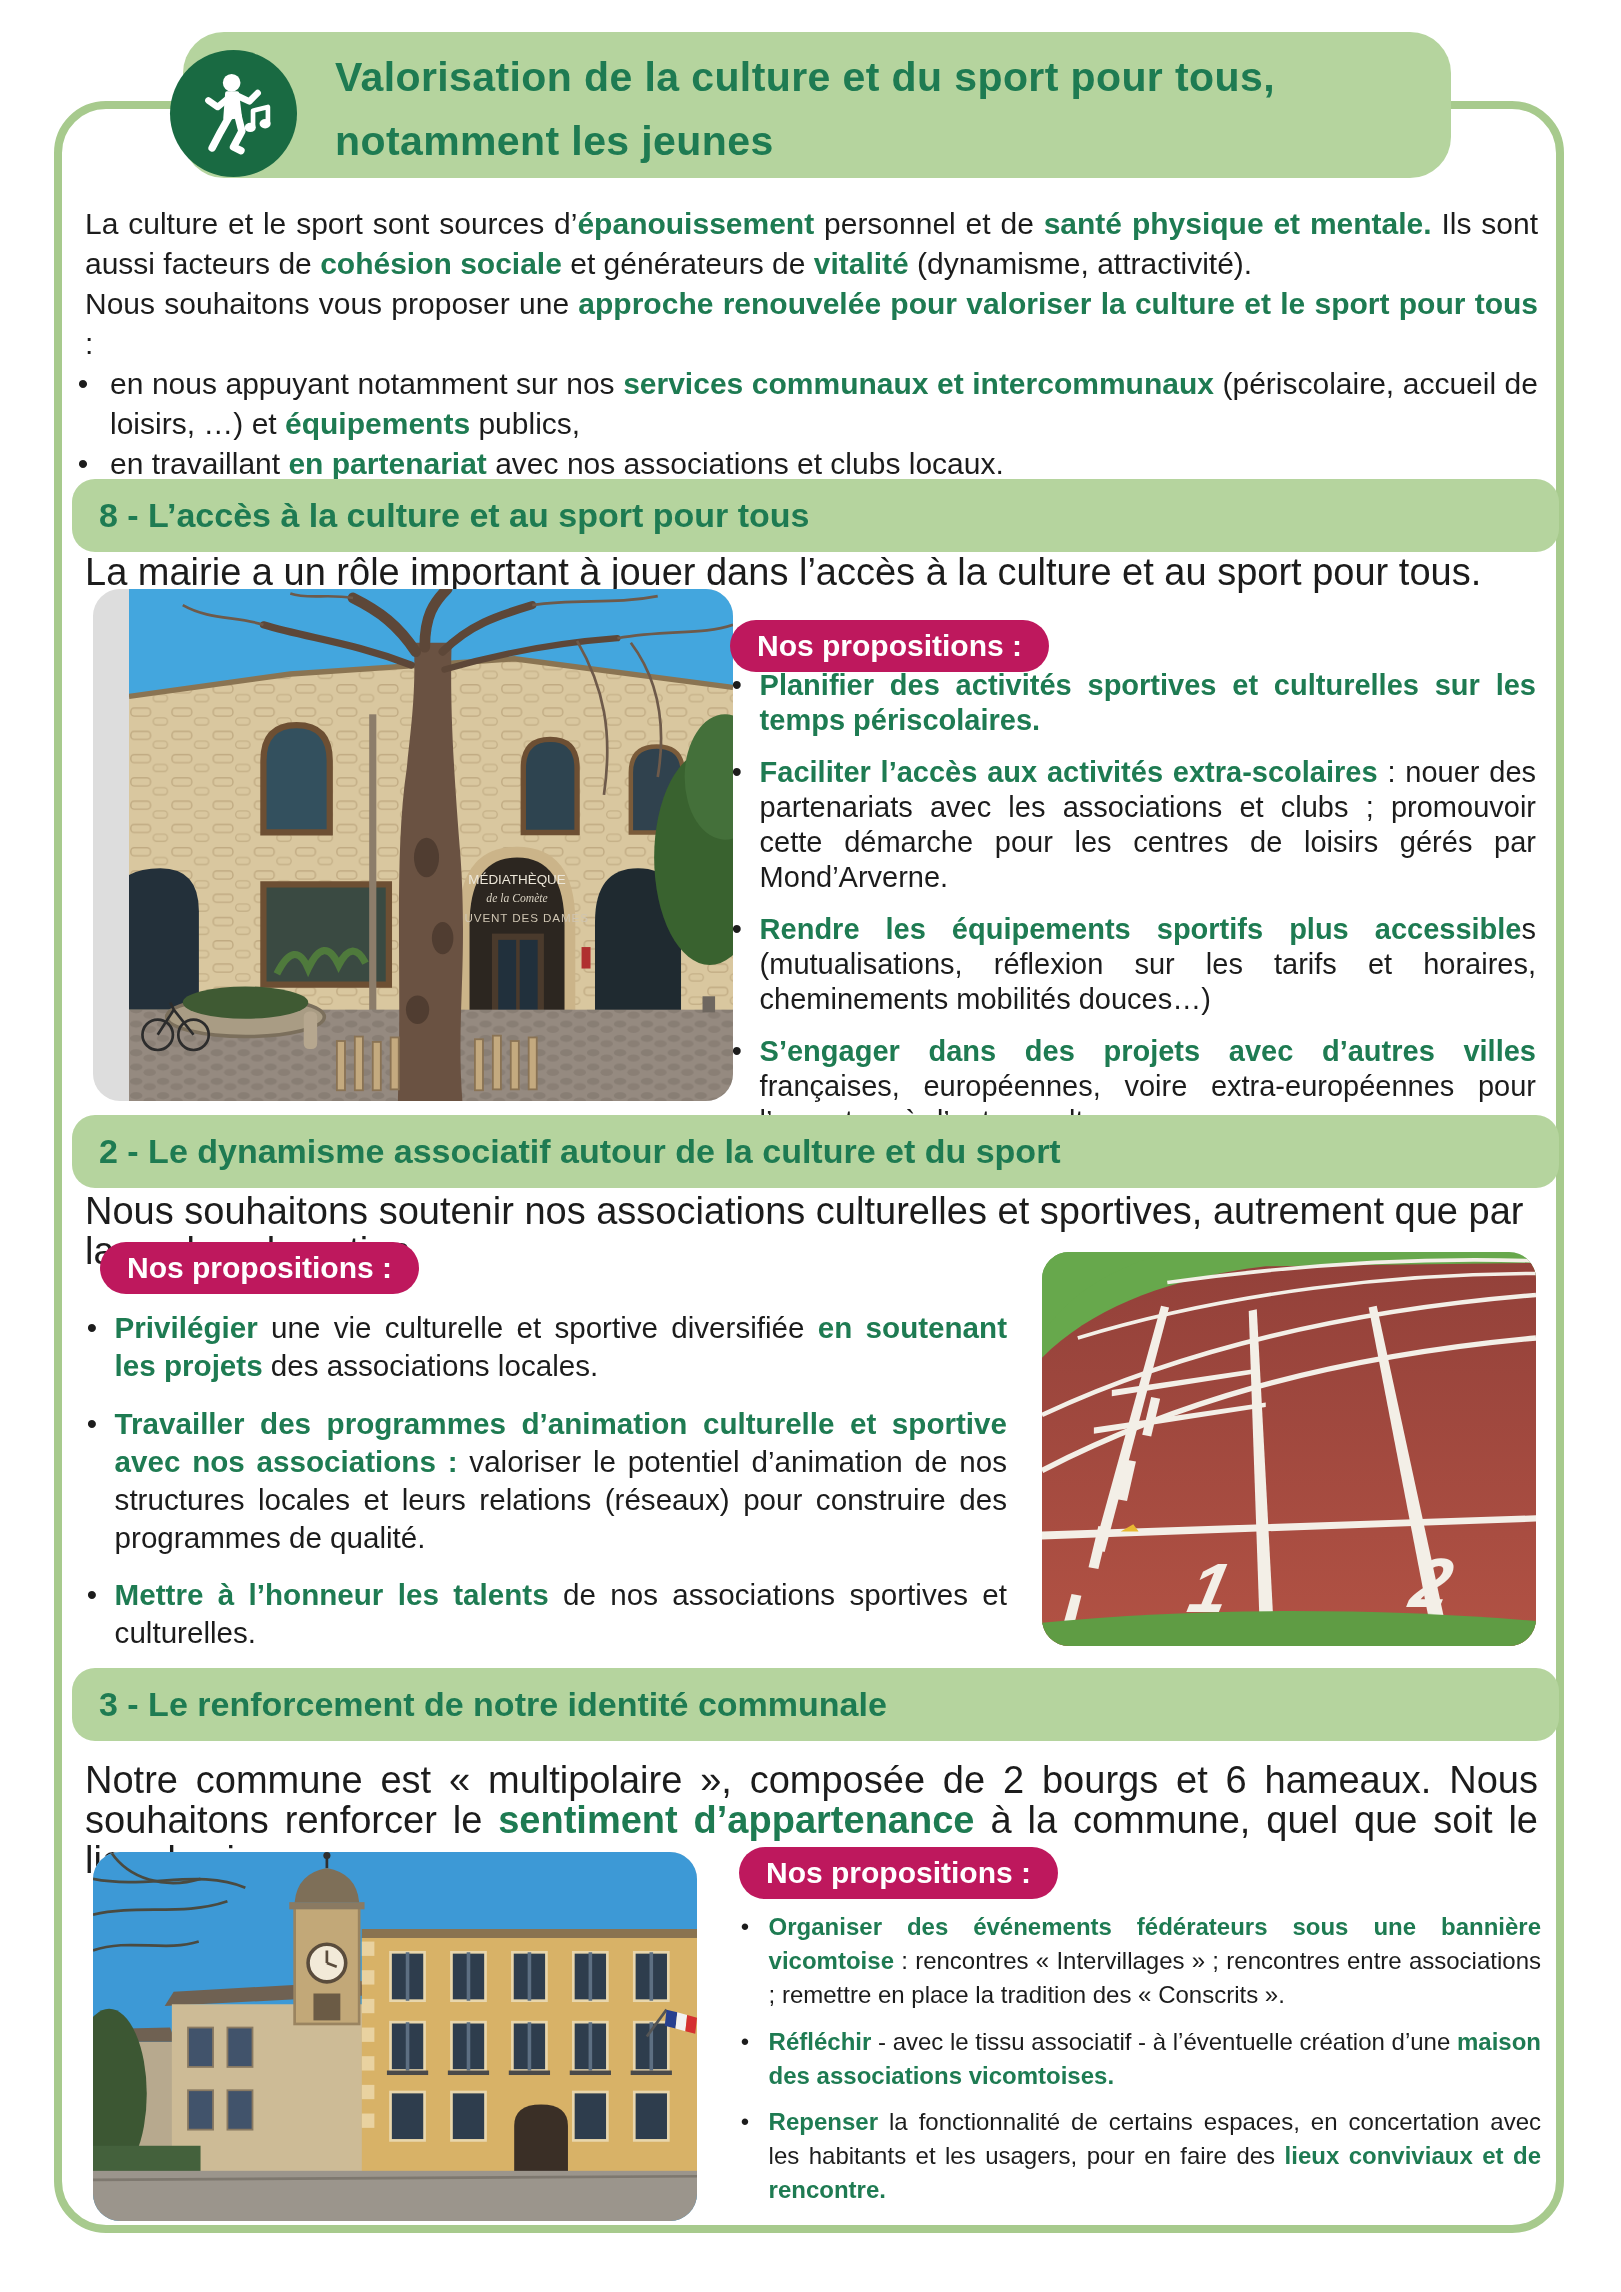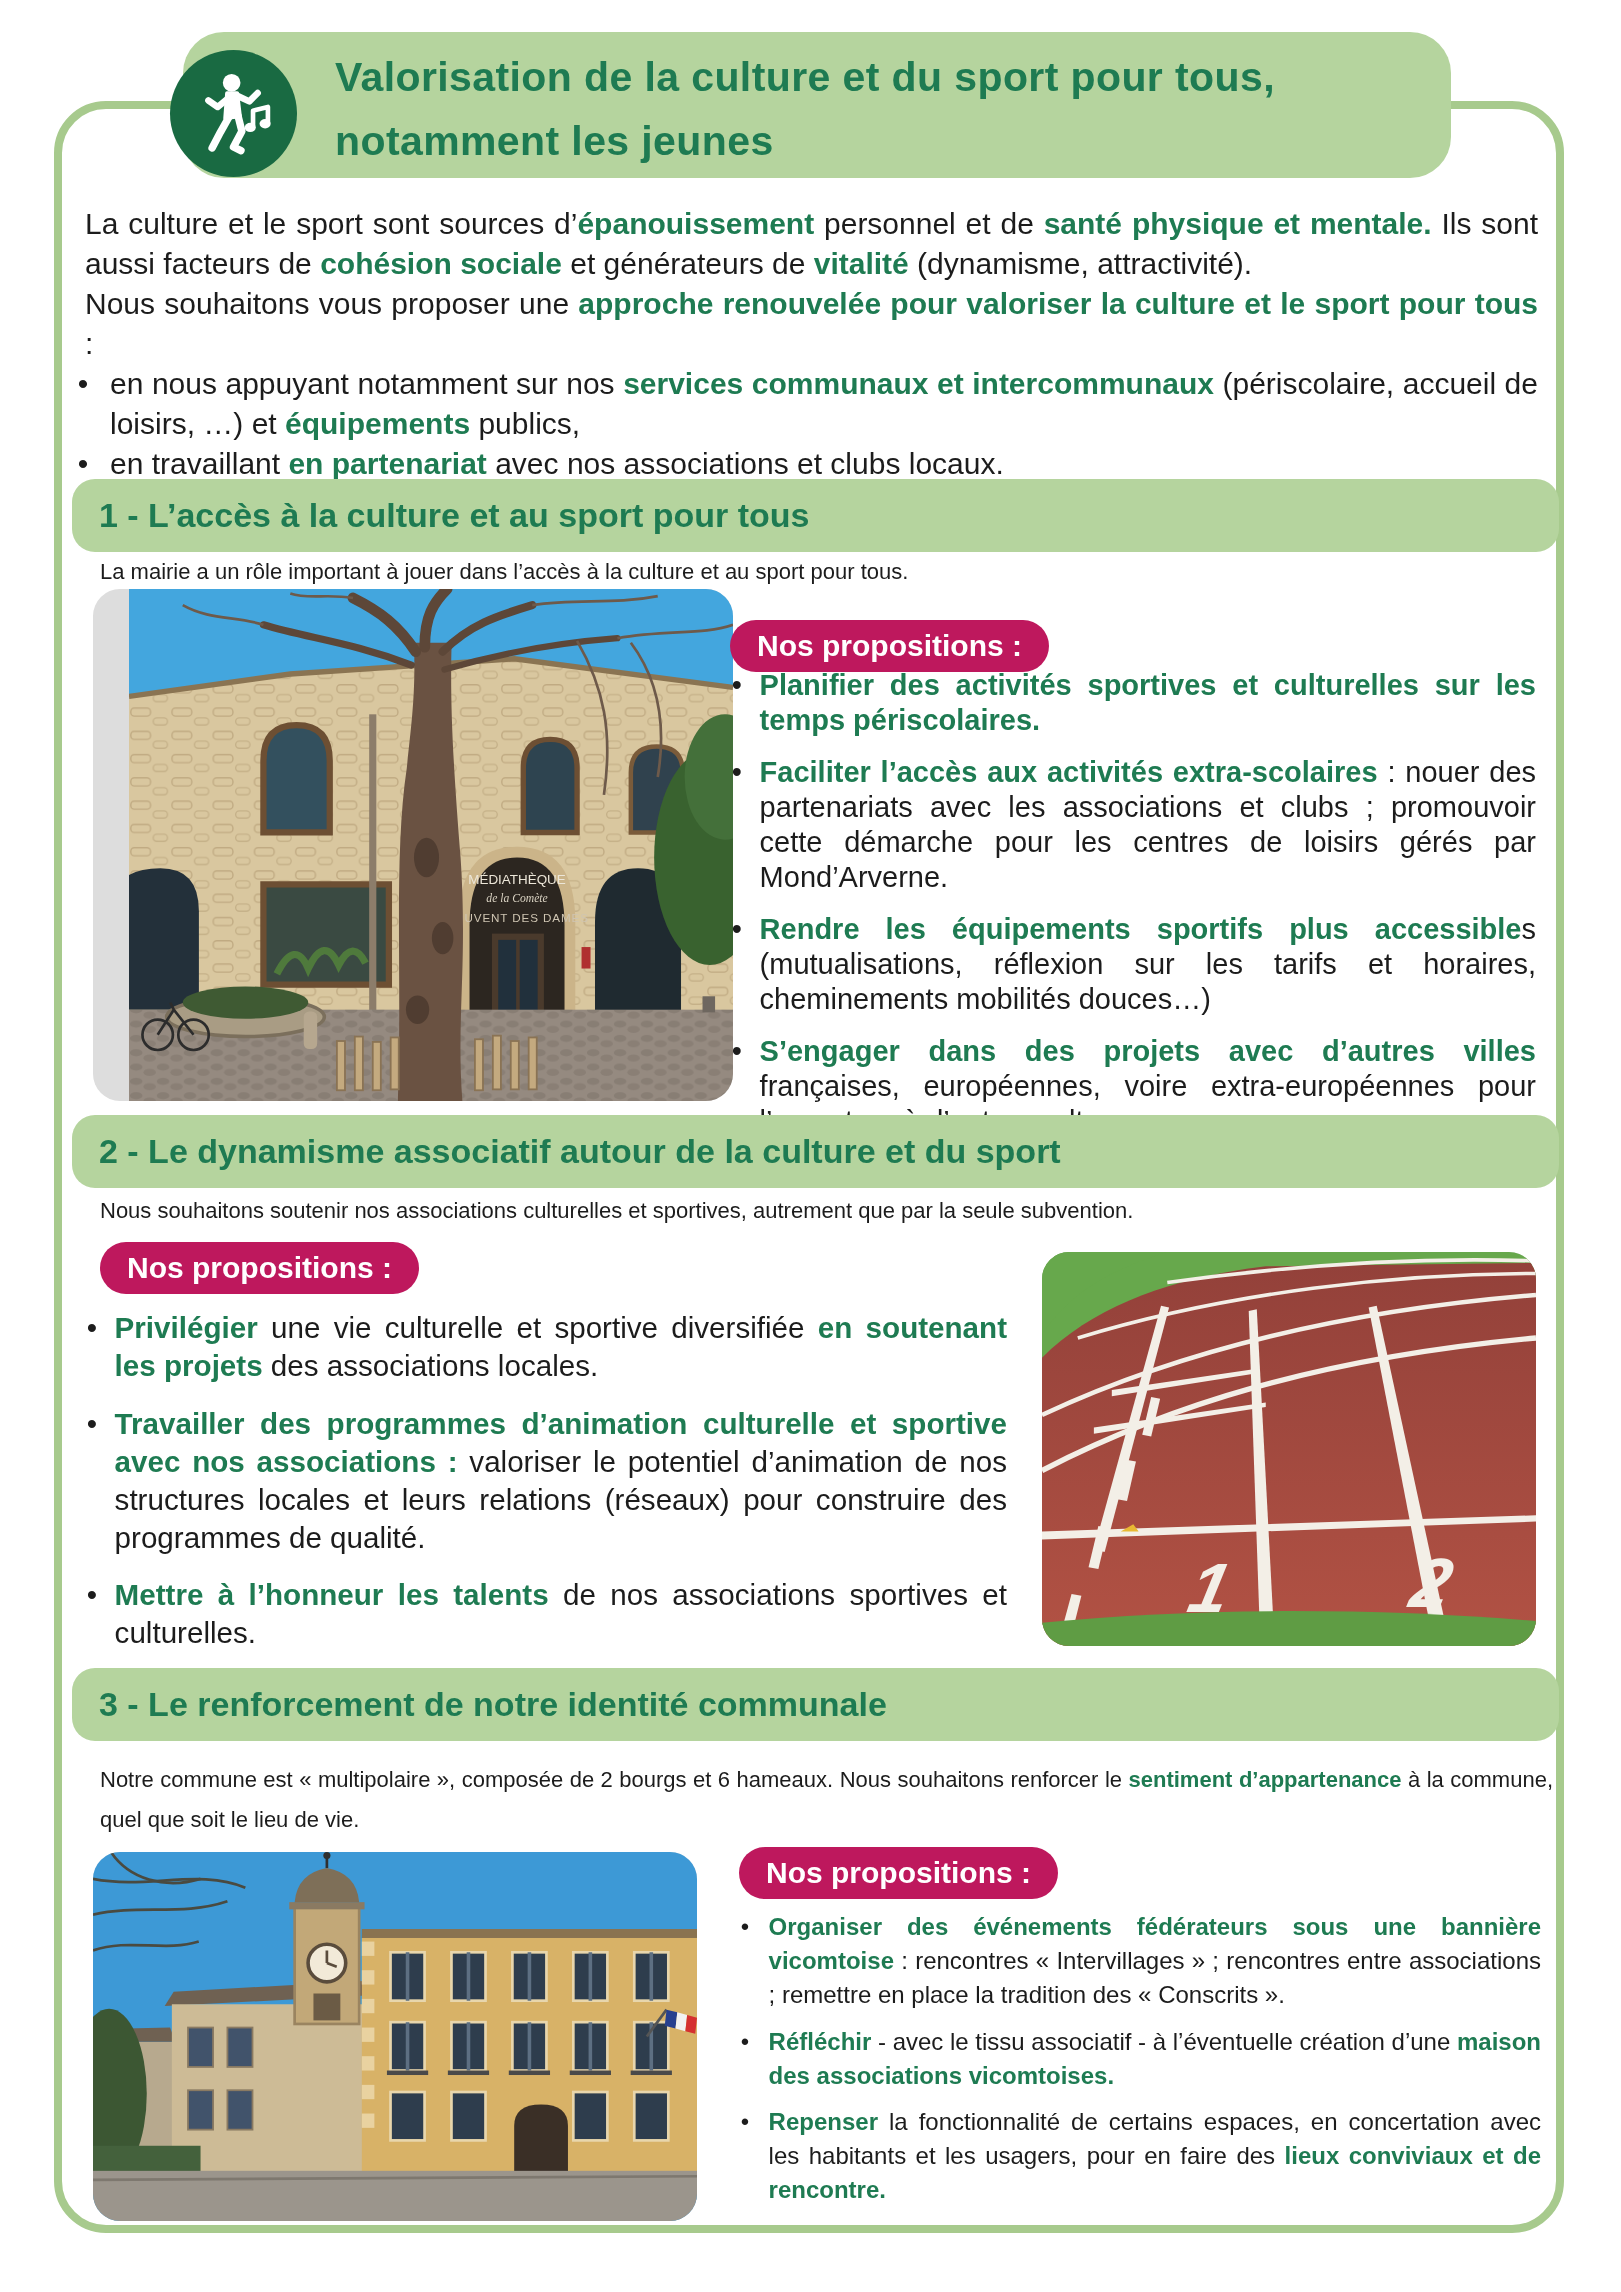--- a/index.html
+++ b/index.html
@@ -26,21 +26,21 @@
   .intro p{margin:0;}
   .intro ul{margin:0;padding:0;list-style:none;}
   .intro li{position:relative;padding-left:25px;text-align:justify;}
   .intro li::before{content:"•";position:absolute;left:-7.2px;color:#1c1c1c;}
 
   .bar{position:absolute;left:72px;width:1487px;height:73px;background:#b5d49e;border-radius:23px;
        color:#1e7b52;font-weight:bold;font-size:34px;line-height:73px;padding-left:27px;
        box-sizing:border-box;z-index:2;}
   .bar1{top:479px;} .bar2{top:1115px;} .bar3{top:1668px;}
 
-  .lead{position:absolute;left:100px;margin:0;font-size:22px;line-height:40px;z-index:2;}
+  .lead{position:absolute;left:85px;margin:0;font-size:38px;line-height:40px;z-index:2;}
   .lead1{top:552px;width:1451px;}
   .lead2{top:1191px;width:1451px;}
   .lead3{top:1760px;width:1453px;text-align:justify;}
 
   .pill{position:absolute;background:#be185d;color:#ffffff;font-weight:bold;font-size:30px;
         height:52px;line-height:52px;border-radius:27px;padding:0 27px;z-index:2;white-space:nowrap;}
   .pill1{left:730px;top:620px;}
   .pill2{left:100px;top:1242px;}
   .pill3{left:739px;top:1847px;}
 
@@ -91,21 +91,21 @@
   <div class="intro">
     <p><span>La culture et le sport sont sources d’</span><span class="hl">épanouissement</span><span> personnel et de </span><span class="hl">santé physique et mentale.</span><span> Ils sont aussi facteurs de </span><span class="hl">cohésion sociale</span><span> et générateurs de </span><span class="hl">vitalité</span><span> (dynamisme, attractivité).</span></p>
     <p><span>Nous souhaitons vous proposer une </span><span class="hl">approche renouvelée pour valoriser la culture et le sport pour tous</span><span> :</span></p>
     <ul>
       <li><span>en nous appuyant notamment sur nos </span><span class="hl">services communaux et intercommunaux</span><span> (périscolaire, accueil de loisirs, …) et </span><span class="hl">équipements</span><span> publics,</span></li>
       <li><span>en travaillant </span><span class="hl">en partenariat</span><span> avec nos associations et clubs locaux.</span></li>
     </ul>
   </div>
 
   <div class="bar bar1">
-    <span>1 - L’accès à la culture et au sport pour tous</span>
+    <span>8 - L’accès à la culture et au sport pour tous</span>
   </div>
   <p class="lead lead1">La mairie a un rôle important à jouer dans l’accès à la culture et au sport pour tous.</p>
 
   <div class="photo photo1">
     <svg viewBox="0 0 674 572" preserveAspectRatio="none" aria-hidden="true">
       <defs>
         <clipPath id="bclip">
             <path d="M0,120 L180,95 L430,78 L674,110 L674,502 L0,502 Z"></path>
           </clipPath>
         <pattern id="stones" width="46" height="26" patternUnits="userSpaceOnUse">

